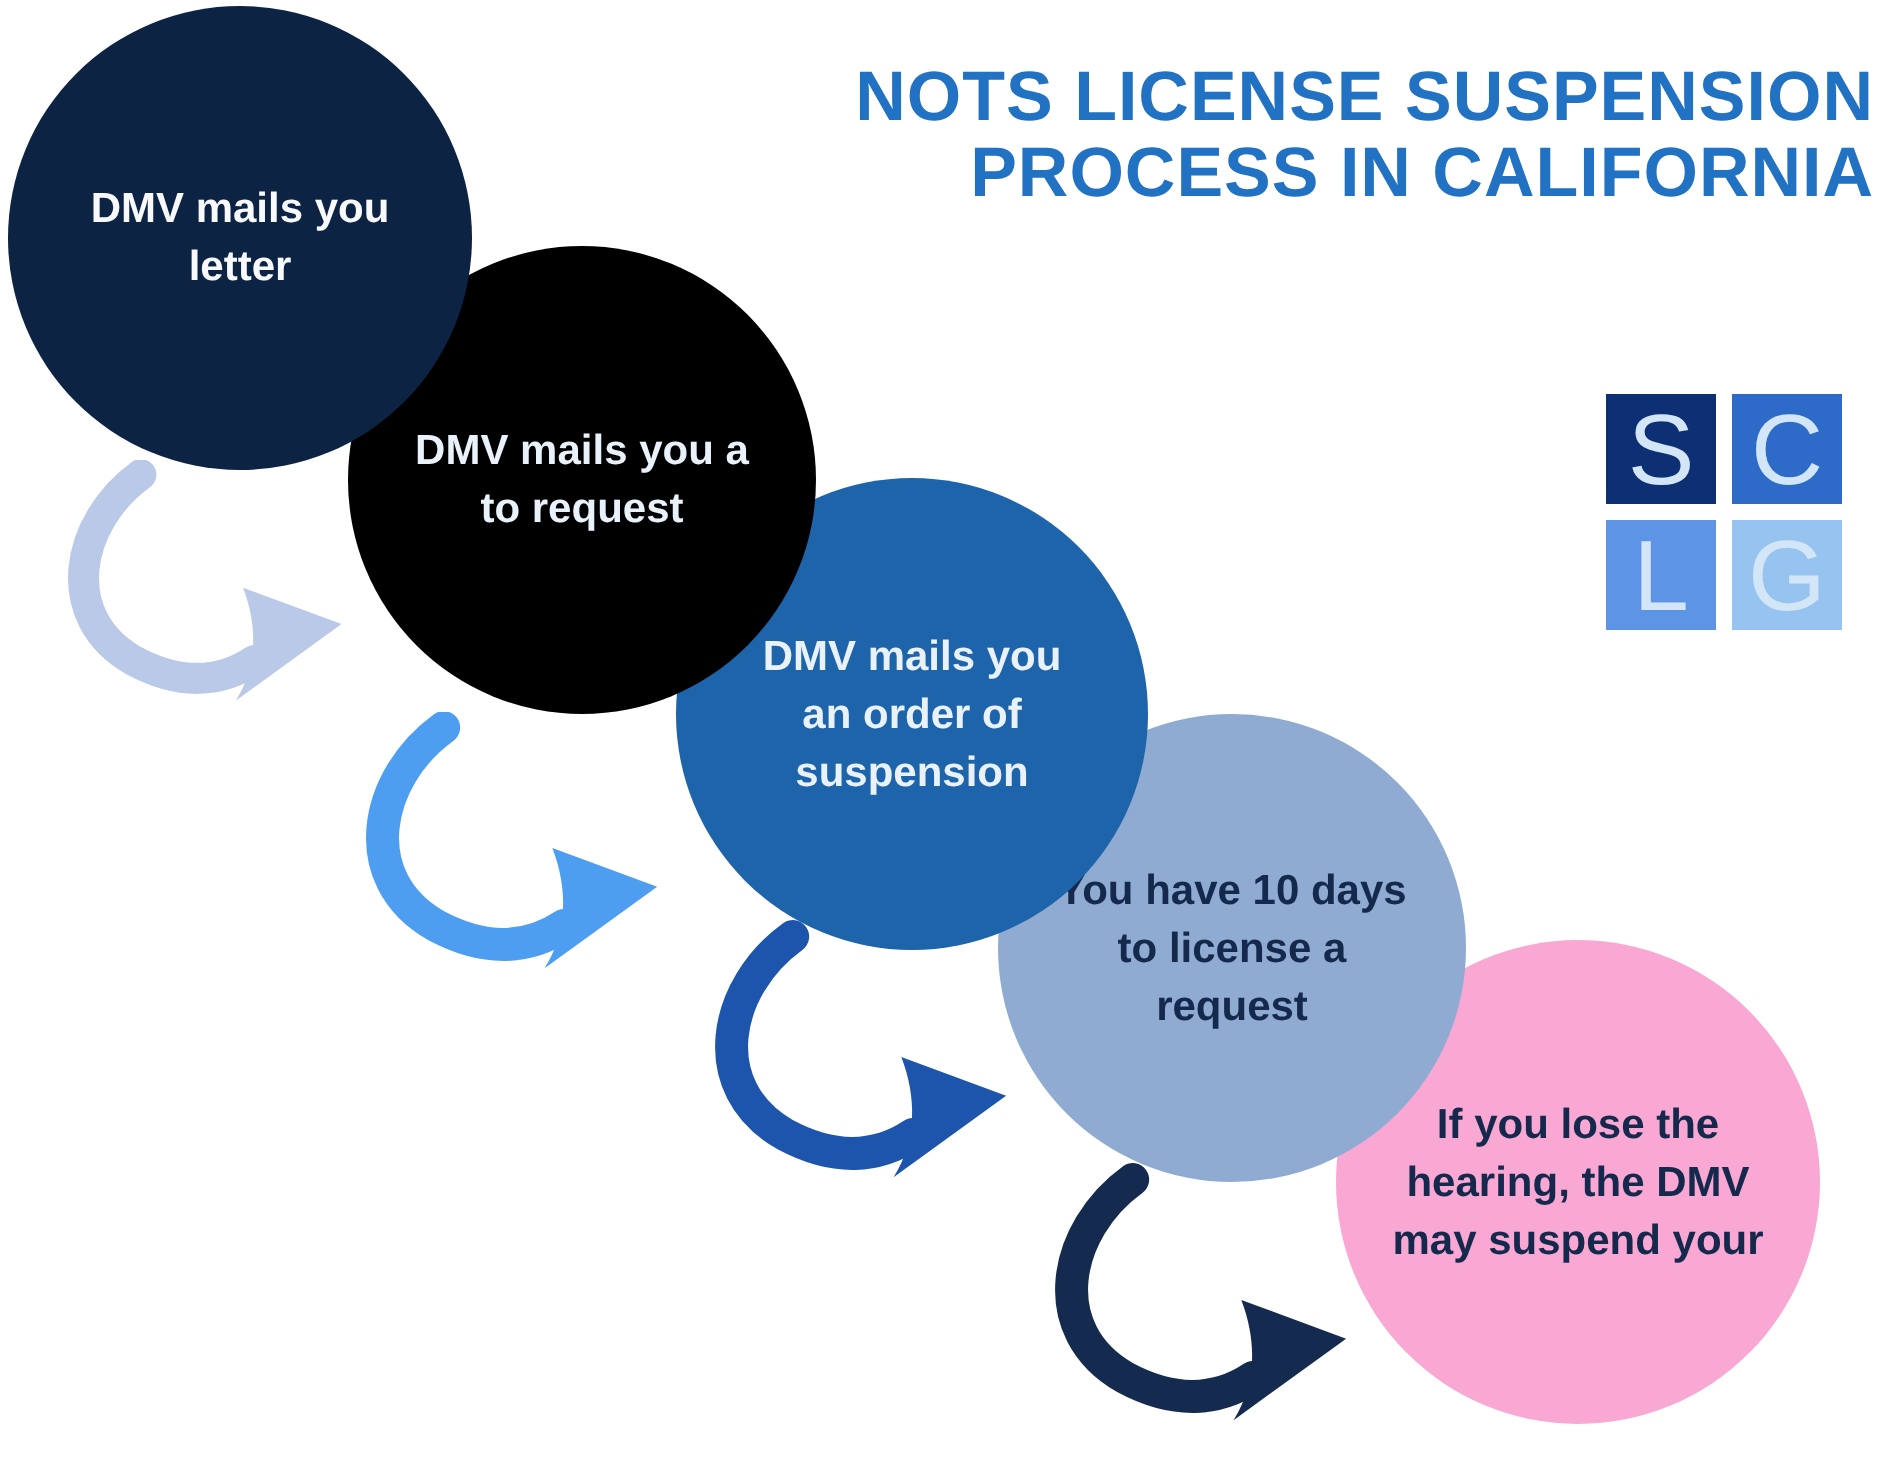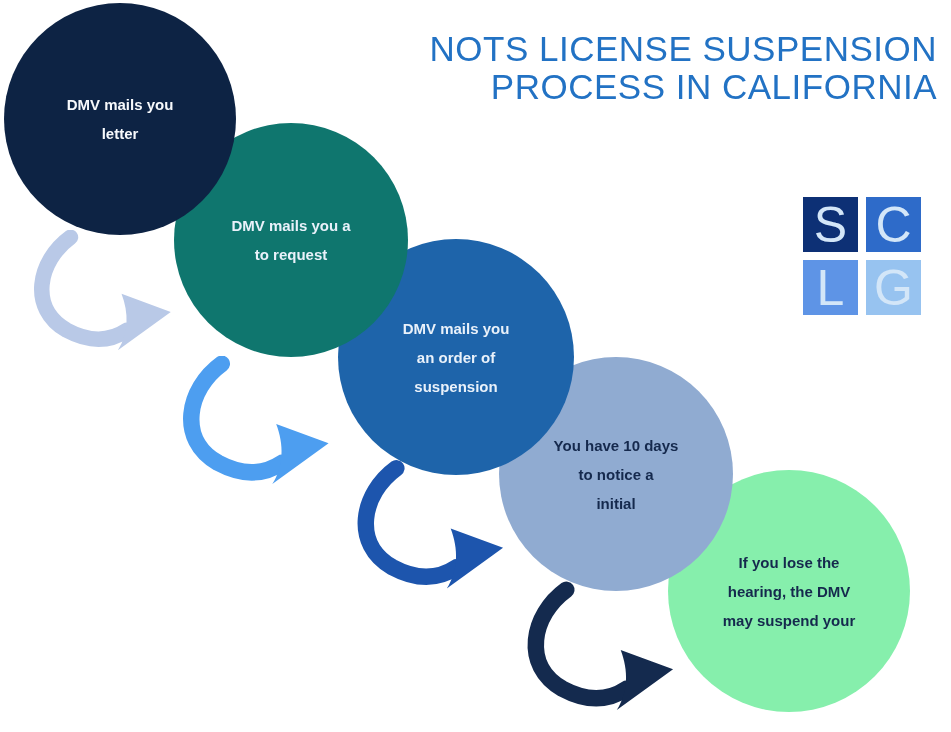--- a/index.html
+++ b/index.html
@@ -2,28 +2,28 @@
 <html><head>
 <meta charset="utf-8">
 <style>
   html,body{margin:0;padding:0;background:#ffffff;}
   .canvas{
     position:relative;width:951px;height:732px;background:#ffffff;
     overflow:hidden;font-family:"Liberation Sans",sans-serif;
   }
   .title{
     position:absolute;top:30px;right:14px;width:560px;
-    text-align:right;font-weight:normal;font-size:35px;line-height:38px;
+    text-align:right;font-weight:bold;font-size:35px;line-height:38px;
     letter-spacing:0.5px;
   }
   .title span{display:block;}
   .circle{
     position:absolute;border-radius:50%;
     display:flex;align-items:center;justify-content:center;
-    text-align:center;font-weight:bold;font-size:15px;line-height:29px;
+    text-align:center;font-weight:bold;font-size:21px;line-height:29px;
   }
   .circle span{display:block;}
   .c1{left:4px;  top:3px;  width:232px;height:232px;}
   .c2{left:174px;top:123px;width:234px;height:234px;}
   .c3{left:338px;top:239px;width:236px;height:236px;}
   .c4{left:499px;top:357px;width:234px;height:234px;}
   .c5{left:668px;top:470px;width:242px;height:242px;}
   .arrow{position:absolute;}
   .a1{left:12px; top:230px;width:168px;height:124px;}
   .a2{left:163px;top:356px;width:172px;height:132px;}
@@ -43,45 +43,45 @@
 </head>
 <body>
 
 <div class="canvas">
 
   <div class="title" style="color: rgb(34, 114, 196);">
     <span>NOTS LICENSE SUSPENSION</span>
     <span>PROCESS IN CALIFORNIA</span>
   </div>
 
-  <div class="circle c5" style="background-color: #86efac; color: rgb(21, 41, 77);">
+  <div class="circle c5" style="background-color: #f9a8d4; color: rgb(21, 41, 77);">
     <div>
       <span>If you lose the</span>
       <span>hearing, the DMV</span>
       <span>may suspend your</span>
     </div>
   </div>
 
   <div class="circle c4" style="background-color: rgb(144, 171, 209); color: rgb(21, 41, 77);">
     <div>
       <span>You have 10 days</span>
-      <span>to notice a</span>
-      <span>initial</span>
+      <span>to license a</span>
+      <span>request</span>
     </div>
   </div>
 
   <div class="circle c3" style="background-color: rgb(30, 100, 170); color: rgb(233, 241, 250);">
     <div>
       <span>DMV mails you</span>
       <span>an order of</span>
       <span>suspension</span>
     </div>
   </div>
 
-  <div class="circle c2" style="background-color: #0f766e; color: rgb(233, 241, 250);">
+  <div class="circle c2" style="background-color: #000000; color: rgb(233, 241, 250);">
     <div>
       <span>DMV mails you a</span>
       <span>to request</span>
     </div>
   </div>
 
   <div class="circle c1" style="background-color: rgb(13, 35, 68); color: rgb(247, 249, 252);">
     <div>
       <span>DMV mails you</span>
       <span>letter</span>

